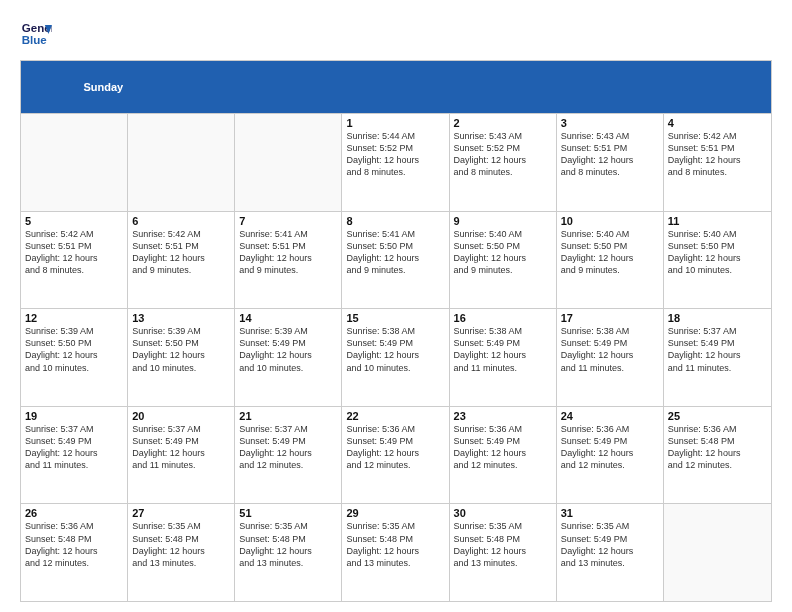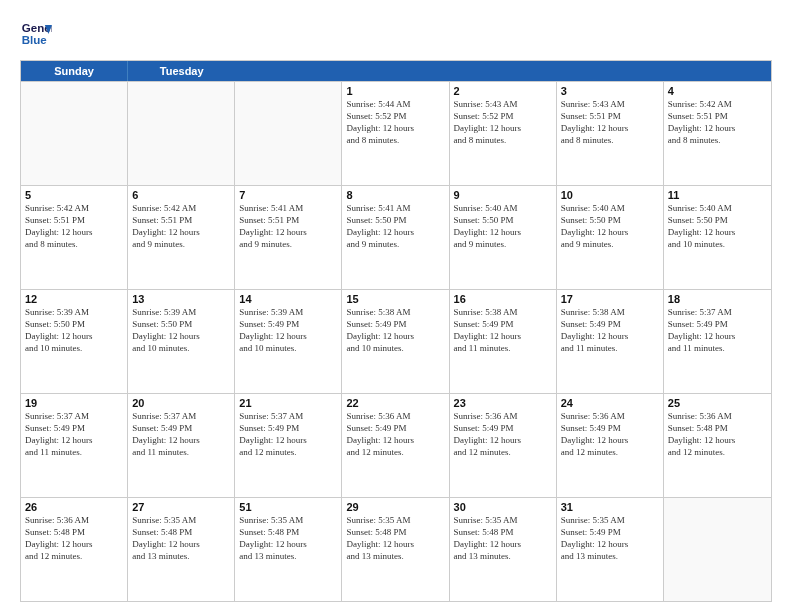--- a/index.html
+++ b/index.html
@@ -53,22 +53,22 @@
     }
     .cal-header {
       display: grid;
       grid-template-columns: repeat(7, 1fr);
       background: #2060b0;
     }
     .cal-header-cell {
       color: #fff;
       font-size: 11px;
       font-weight: bold;
-      padding: 4px 5px;
-      text-align: center;
+      padding: 20px 5px;
+      text-align: right;
       border-right: 1px solid #4080c0;
     }
     .cal-header-cell:last-child { border-right: none; }
     .cal-body {
       flex: 1;
       display: flex;
       flex-direction: column;
     }
     .cal-row {
       display: grid;
@@ -89,21 +89,20 @@
     .day-num {
       font-size: 11px;
       font-weight: bold;
       margin-bottom: 1px;
       color: #111;
     }
     .day-info {
       font-size: 9px;
       line-height: 1.35;
       color: #333;
-      font-family: Liberation Serif, serif;
     }
   </style>
 </head>
 <body>
 
 <div class="page">
   <div class="header">
     <div class="logo">
       <svg class="logo-icon" viewBox="0 0 36 36">
         <text x="2" y="16" font-size="13" font-weight="bold" fill="#1a1a4e">General</text>
@@ -113,21 +112,20 @@
     </div>
     <div class="title-block">
       <div class="month-title"></div>
       <div class="location"></div>
     </div>
   </div>
 
   <div class="calendar">
     <div class="cal-header" id="cal-header">
         <div class="cal-header-cell">Sunday</div>
-        <div class="cal-header-cell">Tuesday</div>
       </div>
     <div class="cal-body" id="cal-body">
         <div class="cal-row">
           <div class="cal-cell empty"></div>
           <div class="cal-cell empty"></div>
           <div class="cal-cell empty"></div>
           <div class="cal-cell">
             <div class="day-num">1</div>
             <div class="day-info" style="white-space: pre-line;">Sunrise: 5:44 AM
 Sunset: 5:52 PM

